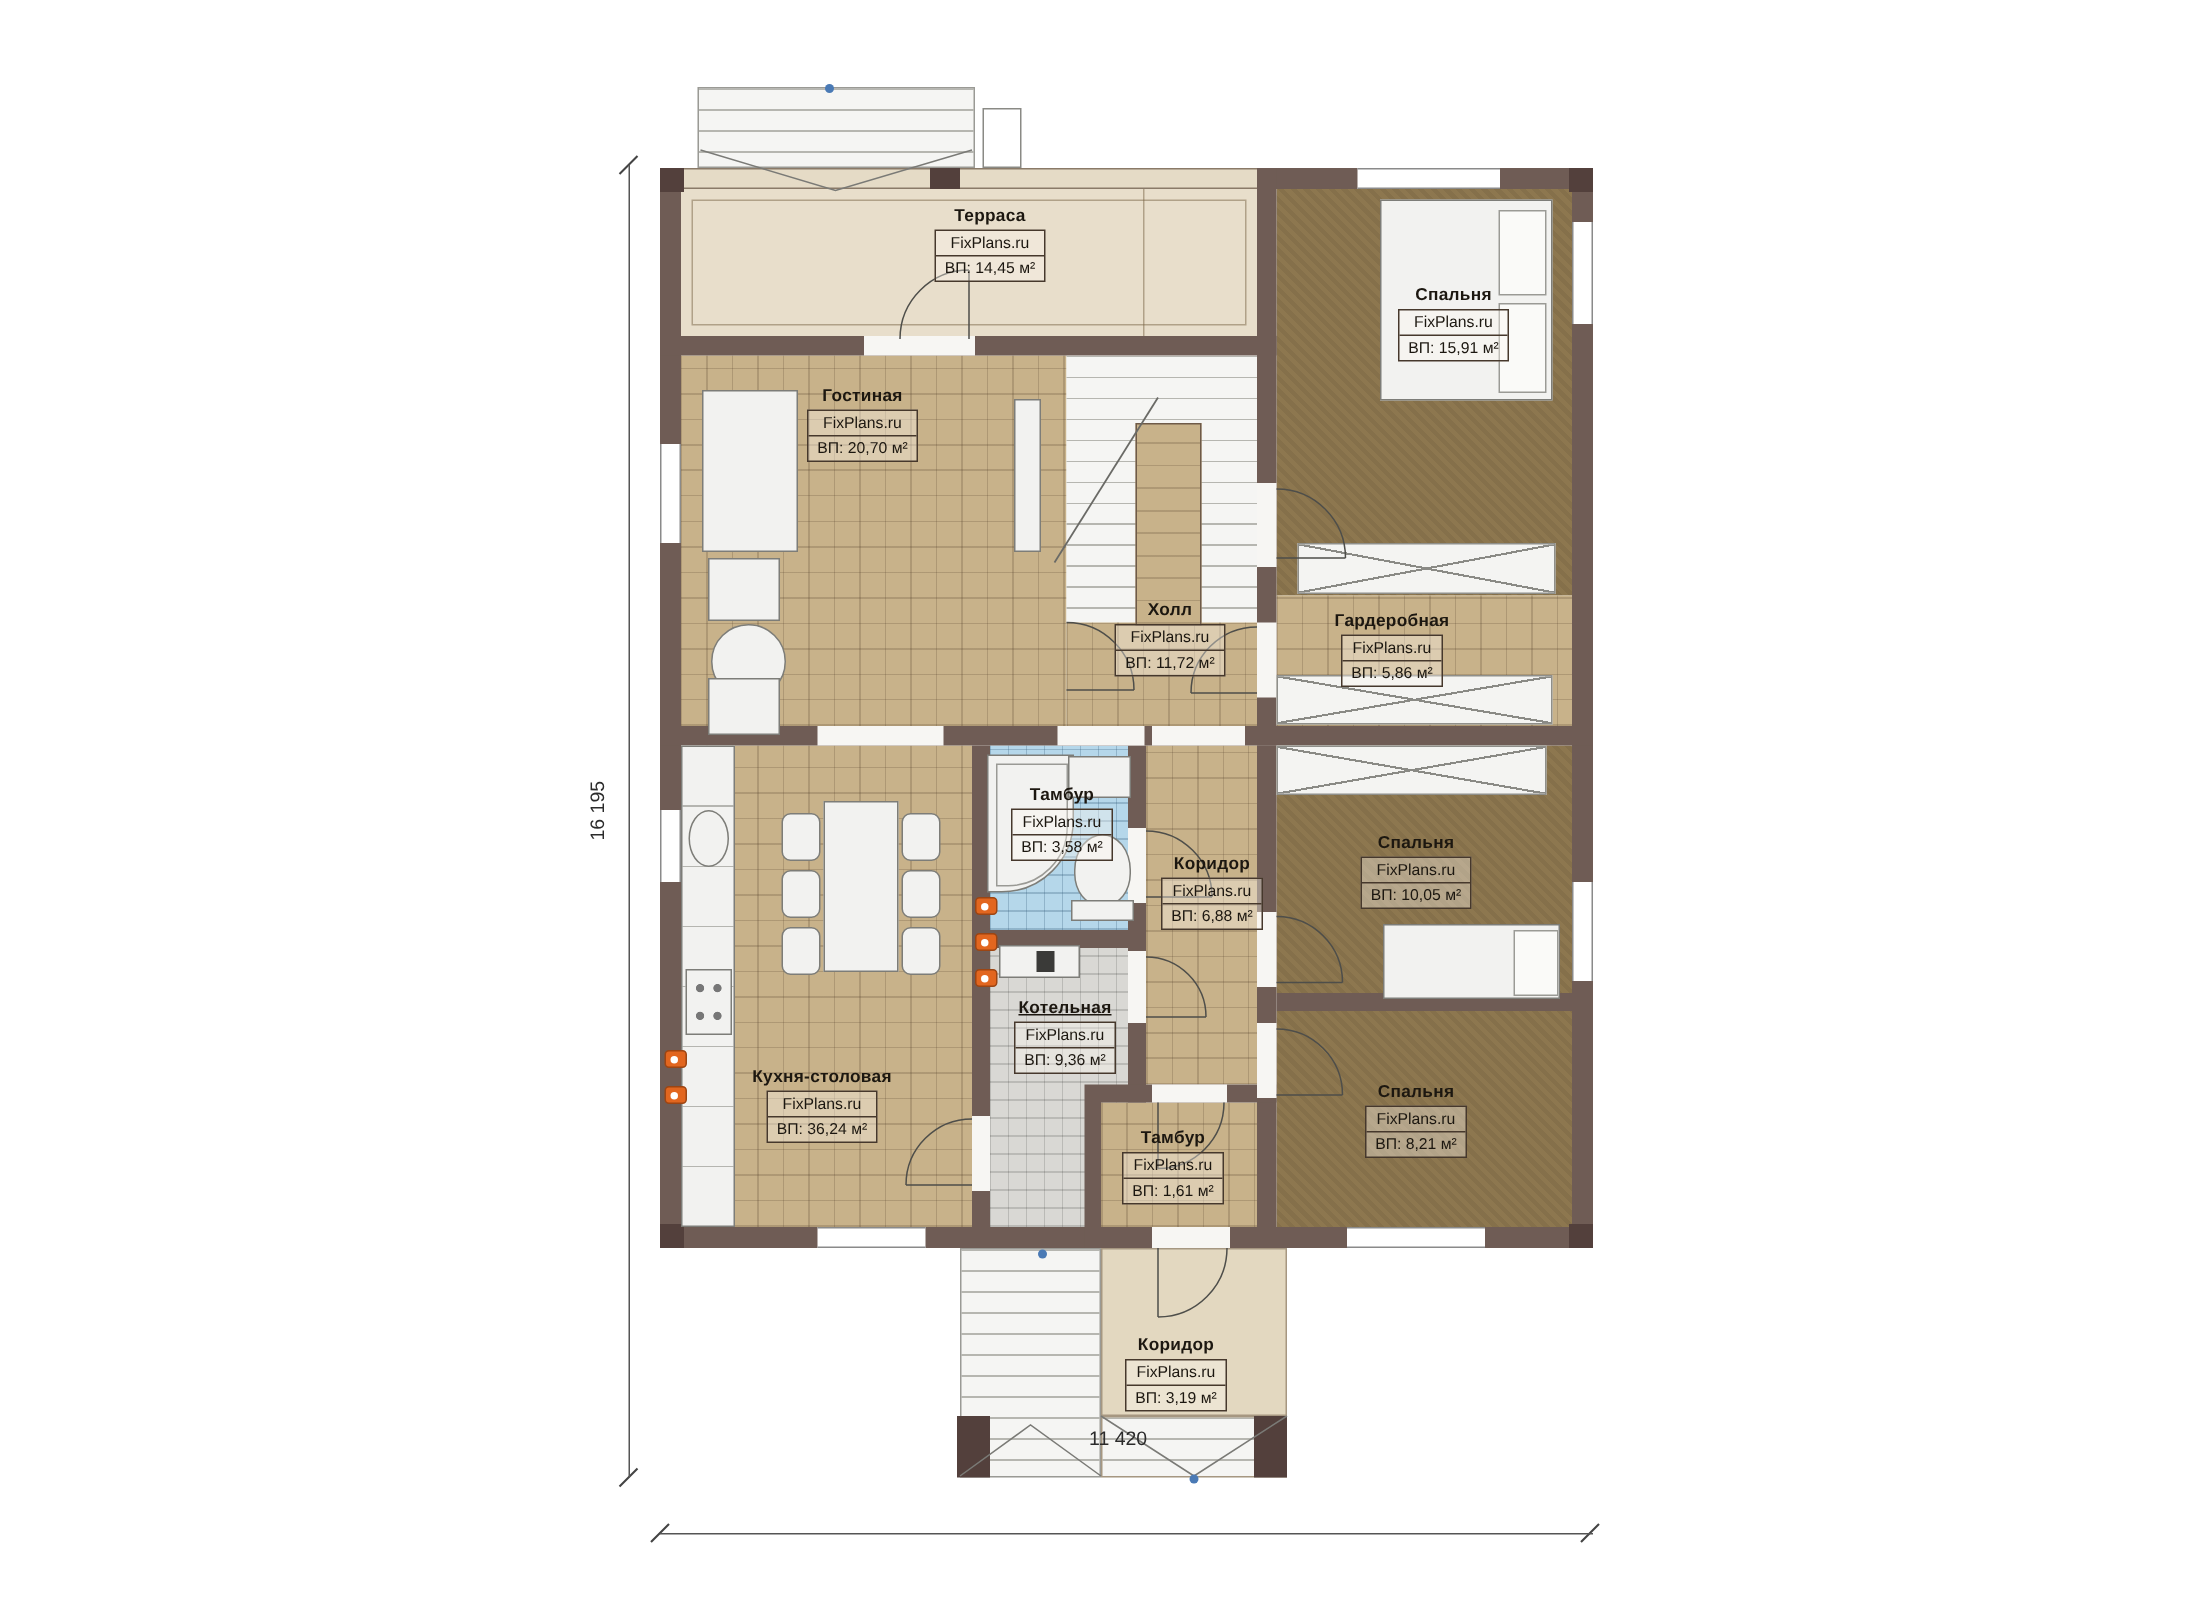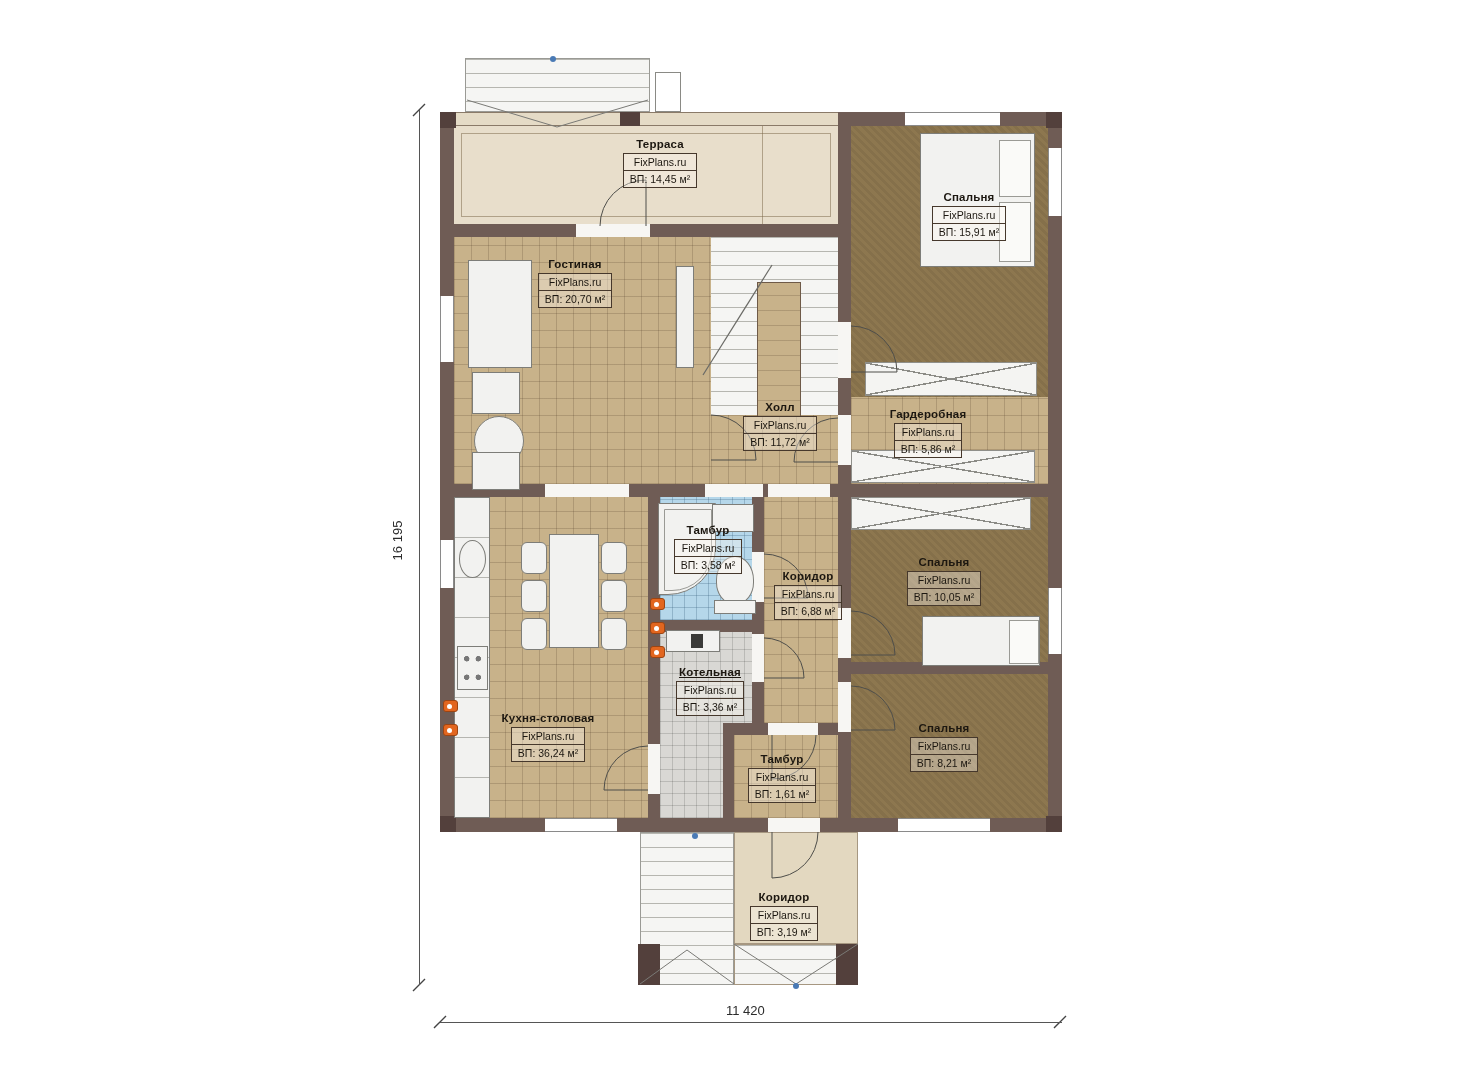--- a/index.html
+++ b/index.html
@@ -229,36 +229,36 @@
     <div class="rrow">ВП: 10,05 м²</div></div>
   </div>
   <div class="room-label" style="left:490px;top:712px;width:116px;">
     <div class="rname">Кухня-столовая</div>
     <div class="rbox"><div class="rrow first">FixPlans.ru</div>
     <div class="rrow">ВП: 36,24 м²</div></div>
   </div>
   <div class="room-label" style="left:664px;top:666px;width:92px;text-decoration:underline;">
     <div class="rname">Котельная</div>
     <div class="rbox"><div class="rrow first">FixPlans.ru</div>
-    <div class="rrow">ВП: 3,36 м²</div></div>
+    <div class="rrow">ВП: 9,36 м²</div></div>
   </div>
   <div class="room-label" style="left:740px;top:753px;width:84px;">
     <div class="rname">Тамбур</div>
     <div class="rbox"><div class="rrow first">FixPlans.ru</div>
     <div class="rrow">ВП: 1,61 м²</div></div>
   </div>
   <div class="room-label" style="left:902px;top:722px;width:84px;">
     <div class="rname">Спальня</div>
     <div class="rbox"><div class="rrow first">FixPlans.ru</div>
     <div class="rrow">ВП: 8,21 м²</div></div>
   </div>
   <div class="room-label" style="left:742px;top:891px;width:84px;">
     <div class="rname">Коридор</div>
     <div class="rbox"><div class="rrow first">FixPlans.ru</div>
     <div class="rrow">ВП: 3,19 м²</div></div>
   </div>
 
   <div class="abs" style="left:419px;top:110px;width:1px;height:875px;background:var(--dim-line);z-index:28;"></div>
   <div class="abs dim-label" style="left:378px;top:533px;transform:rotate(-90deg);transform-origin:center;">16 195</div>
   <div class="abs" style="left:440px;top:1022px;width:622px;height:1px;background:var(--dim-line);z-index:28;"></div>
-  <div class="abs dim-label" style="left:726px;top:1003px;">11 420</div>
+  <div class="abs dim-label" style="left:726px;top:951px;">11 420</div>
 
 </div>
 
 </body></html>

